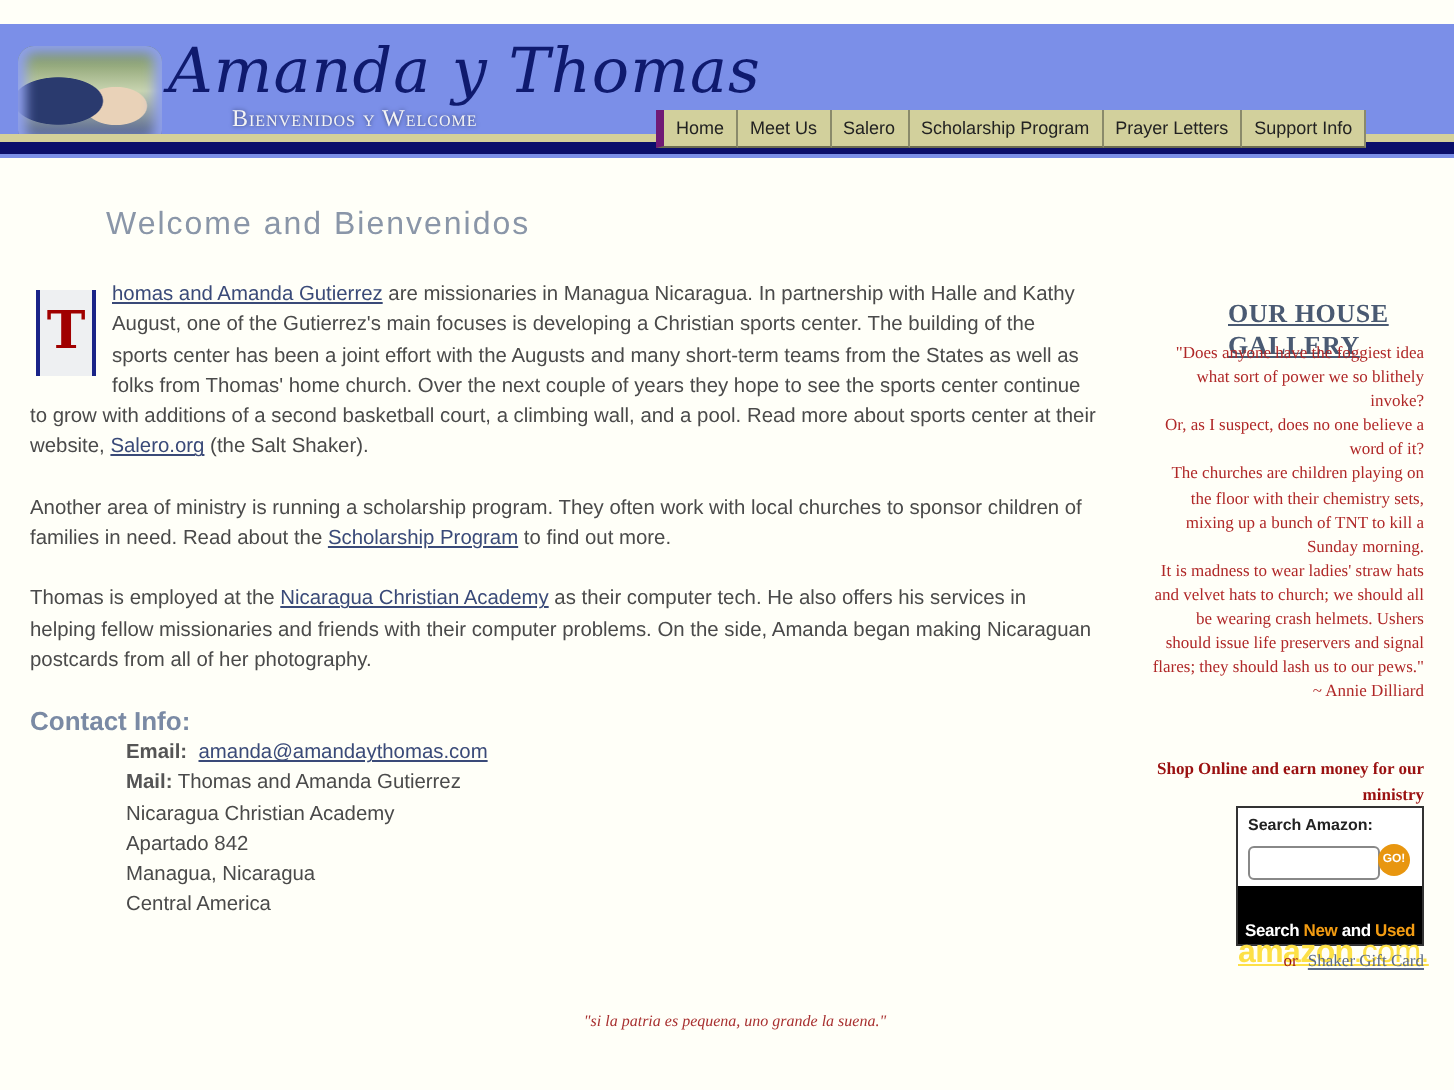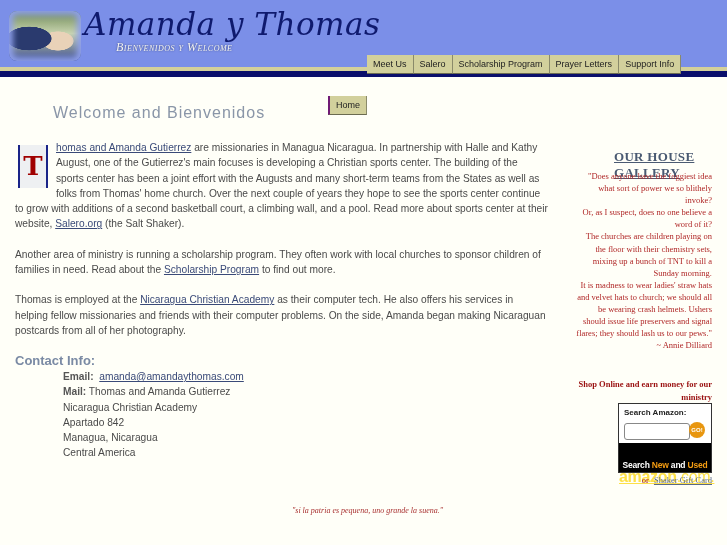--- a/index.html
+++ b/index.html
@@ -1,32 +1,32 @@
 <!DOCTYPE html>
 <html><head>
 <meta charset="utf-8">
 <style>
   html, body { margin:0; padding:0; }
   body { width:727px; height:545px; overflow:hidden; background:#fffff8; font-family:"Liberation Sans", sans-serif; position:relative; }
 
   
-  .header { position:absolute; left:0; top:0; width:727px; height:67px; background:#7b8fe8; }
+  .header { position:absolute; left:0; top:12px; width:727px; height:67px; background:#7b8fe8; }
   .photo { position:absolute; left:9px; top:11px; width:72px; height:50px; border-radius:8px;
            background: radial-gradient(ellipse at 28% 55%, #2a3a6e 0 30%, transparent 31%),
                        radial-gradient(ellipse at 68% 60%, #e9d2b8 0 22%, transparent 23%),
                        linear-gradient(180deg,#6f8a55 0%, #c8d4b0 45%, #3a4a8a 100%);
            box-shadow:0 0 6px 4px #8fa0ec inset; filter:blur(0.3px); }
   .logo-title { position:absolute; left:84px; top:6px; font-family:"DejaVu Serif", serif; font-style:italic; font-size:31px; color:#0f1a6e; letter-spacing:0.5px; white-space:nowrap; }
-  .logo-sub { position:absolute; left:116px; top:40px; font-family:"Liberation Serif", serif; font-size:12px; color:#f4f4f4; font-variant:small-caps; letter-spacing:0.5px; text-shadow:0 0 2px #34406e; white-space:nowrap;font-style:italic; }
+  .logo-sub { position:absolute; left:116px; top:40px; font-family:"Liberation Serif", serif; font-size:12px; color:#f4f4f4; font-variant:small-caps; letter-spacing:0.5px; text-shadow:0 0 2px #34406e; white-space:nowrap; }
   .tan-line { position:absolute; left:0; top:67px; width:727px; height:4px; background:#d4d09a; }
   .navy-line { position:absolute; left:0; top:71px; width:727px; height:6px; background:#0a0e6b; }
 
   .nav { position:absolute; left:328px; top:55px; height:18px; display:flex; }
   .nav-item { background:#d2d09c; border-right:1px solid #8a8a6a; border-bottom:1px solid #6b6b50; font-size:9px; color:#222; padding:0 6px; height:18px; line-height:18px; white-space:nowrap; cursor:pointer; }
-  .nav-item:first-child { border-left:2px solid #701a75;margin-top:41px; }
+  .nav-item:first-child { border-left:4px solid #701a75; }
 
   
   .welcome { position:absolute; left:53px; top:104px; font-size:16px; color:#8a96a8; letter-spacing:1px; }
   .content { position:absolute; left:15px; top:140px; width:533px; font-size:10.2px; line-height:15.3px; color:#4a4a4a; }
   .content p { margin:0 0 15px 0; }
   .dropcap { float:left; width:26px; height:43px; margin:5px 8px 0 3px; border-left:2px solid #1a2488; border-right:2px solid #1a2488; background:#eef0f2; color:#a00000; font-family:"DejaVu Serif", serif; font-weight:bold; font-size:26px; text-align:center; line-height:43px; }
   a { color:#3a4a78; text-decoration:underline; }
   .contact-h { font-size:13px; font-weight:bold; color:#7a8aa4; margin:5px 0 0 0; line-height:16px; }
   .label { font-weight:bold; color:#555; }
   .contact-lines div { line-height:15.2px;padding-left:48px; }

